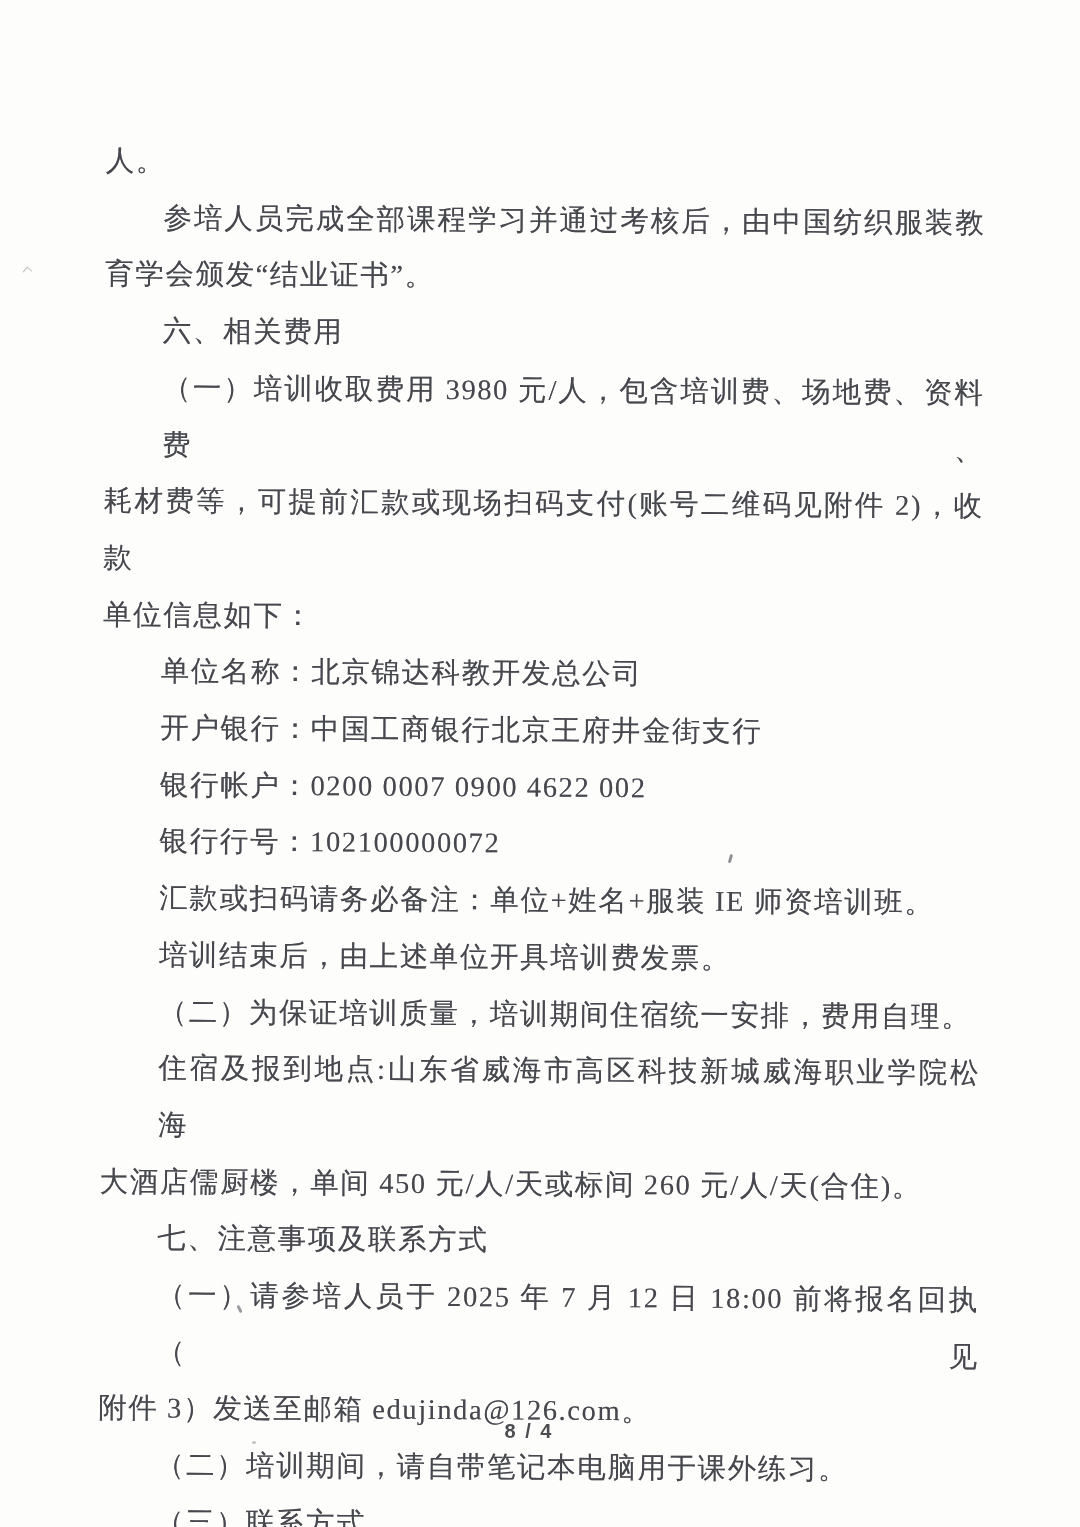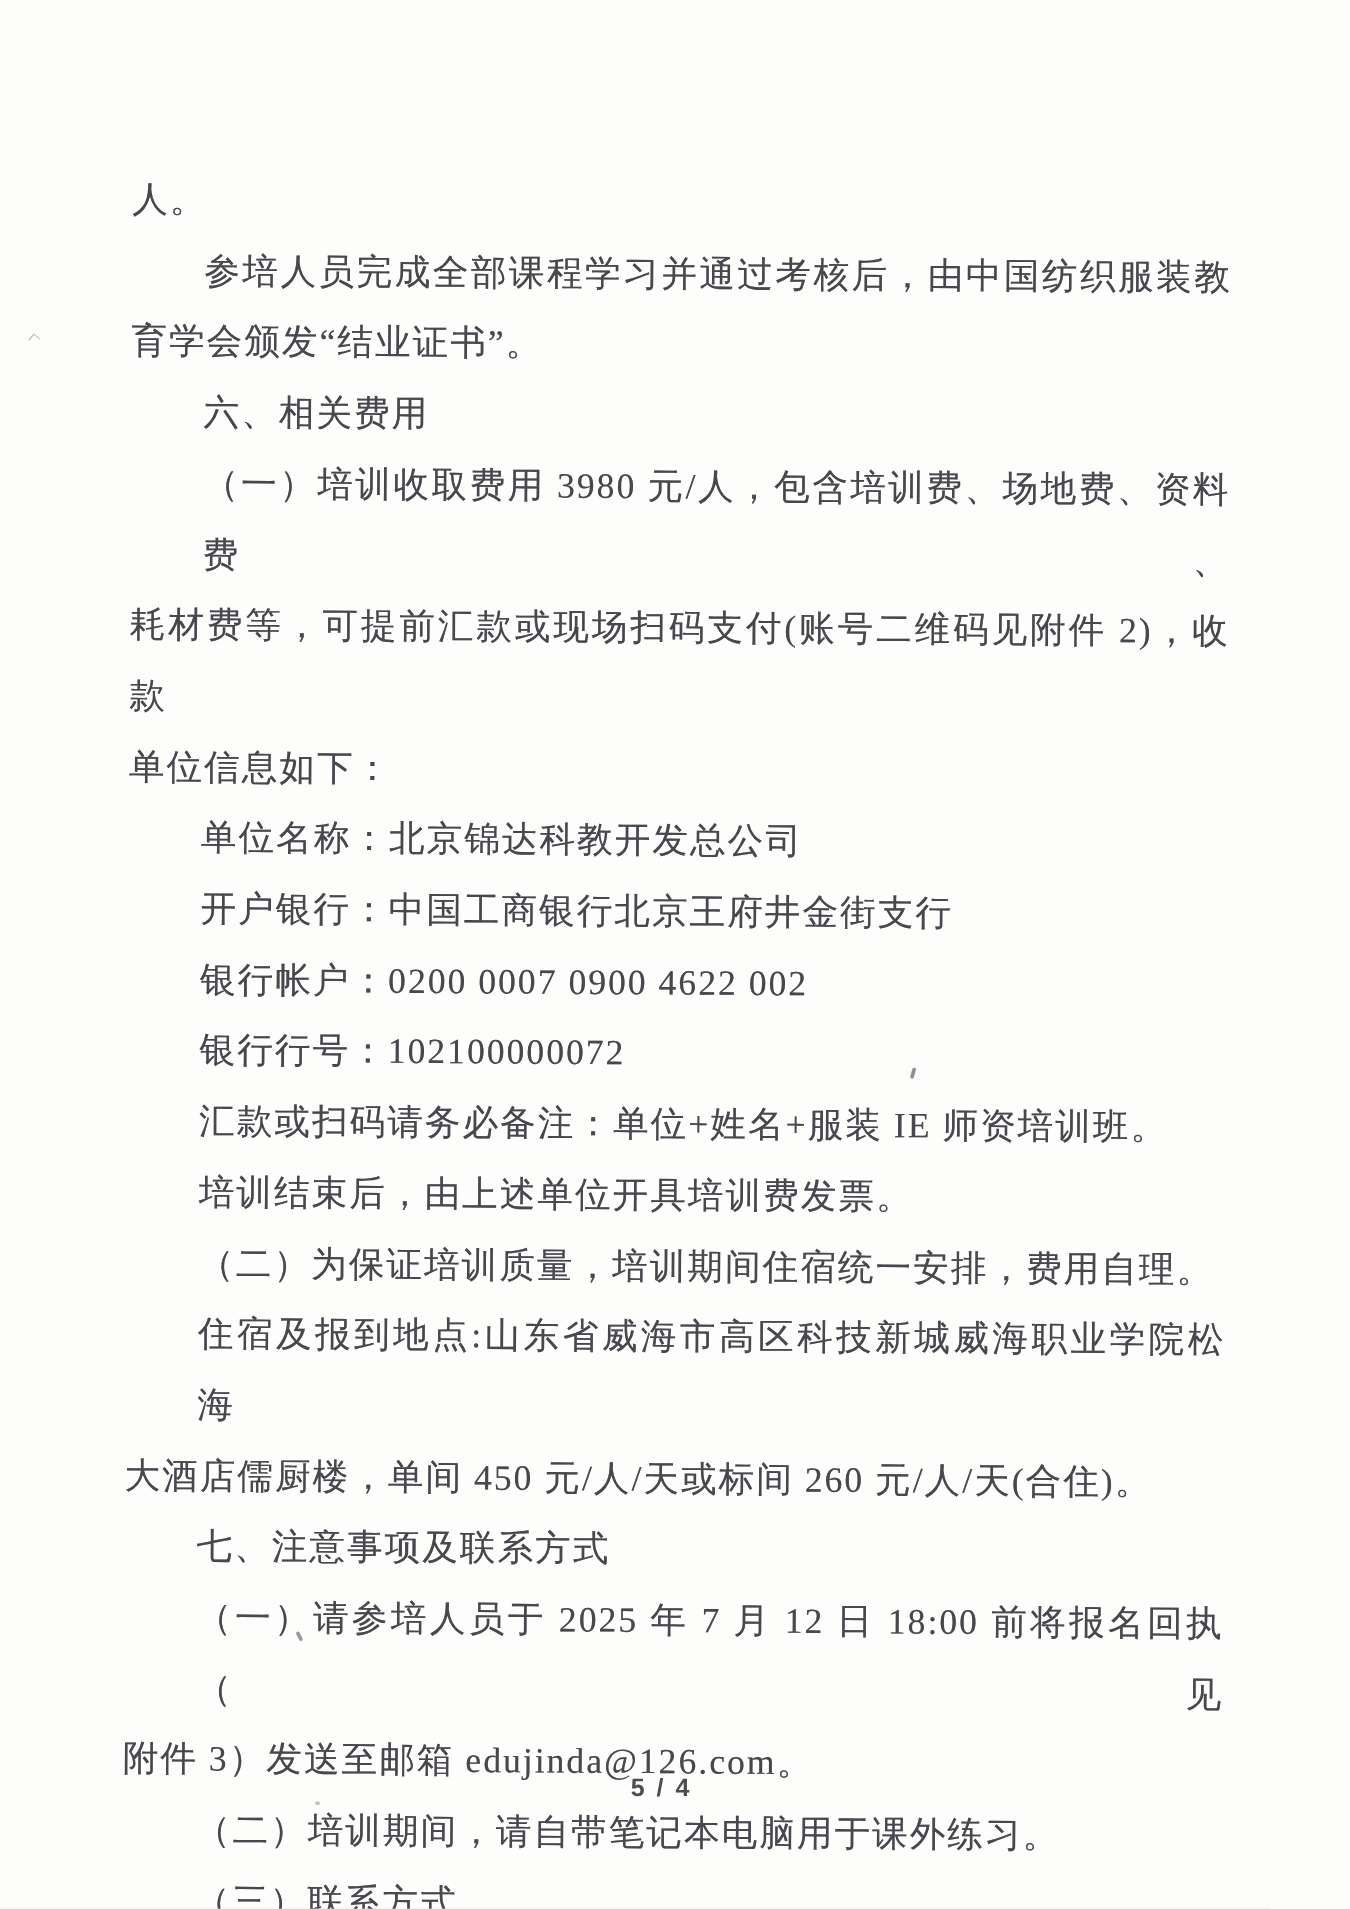--- a/index.html
+++ b/index.html
@@ -98,19 +98,19 @@
       <div class="line ind-2">（二）为保证培训质量，培训期间住宿统一安排，费用自理。</div>
       <div class="line ind-2 just">住宿及报到地点:山东省威海市高区科技新城威海职业学院松海</div>
       <div class="line ind-0">大酒店儒厨楼，单间 450 元/人/天或标间 260 元/人/天(合住)。</div>
       <div class="line ind-2">七、注意事项及联系方式</div>
       <div class="line ind-2 just">（一）请参培人员于 2025 年 7 月 12 日 18:00 前将报名回执（见</div>
       <div class="line ind-0">附件 3）发送至邮箱 edujinda@126.com。</div>
       <div class="line ind-2">（二）培训期间，请自带笔记本电脑用于课外练习。</div>
       <div class="line ind-2">（三）联系方式</div>
     </div>
 
-  <div class="page-number">5 / 4</div>
+  <div class="page-number">8 / 4</div>
 
   <div class="speck speck-1"></div>
   <div class="speck speck-2"></div>
   <div class="speck speck-3"></div>
   <div class="speck speck-4"></div>
 </div>
 
 </body></html>

